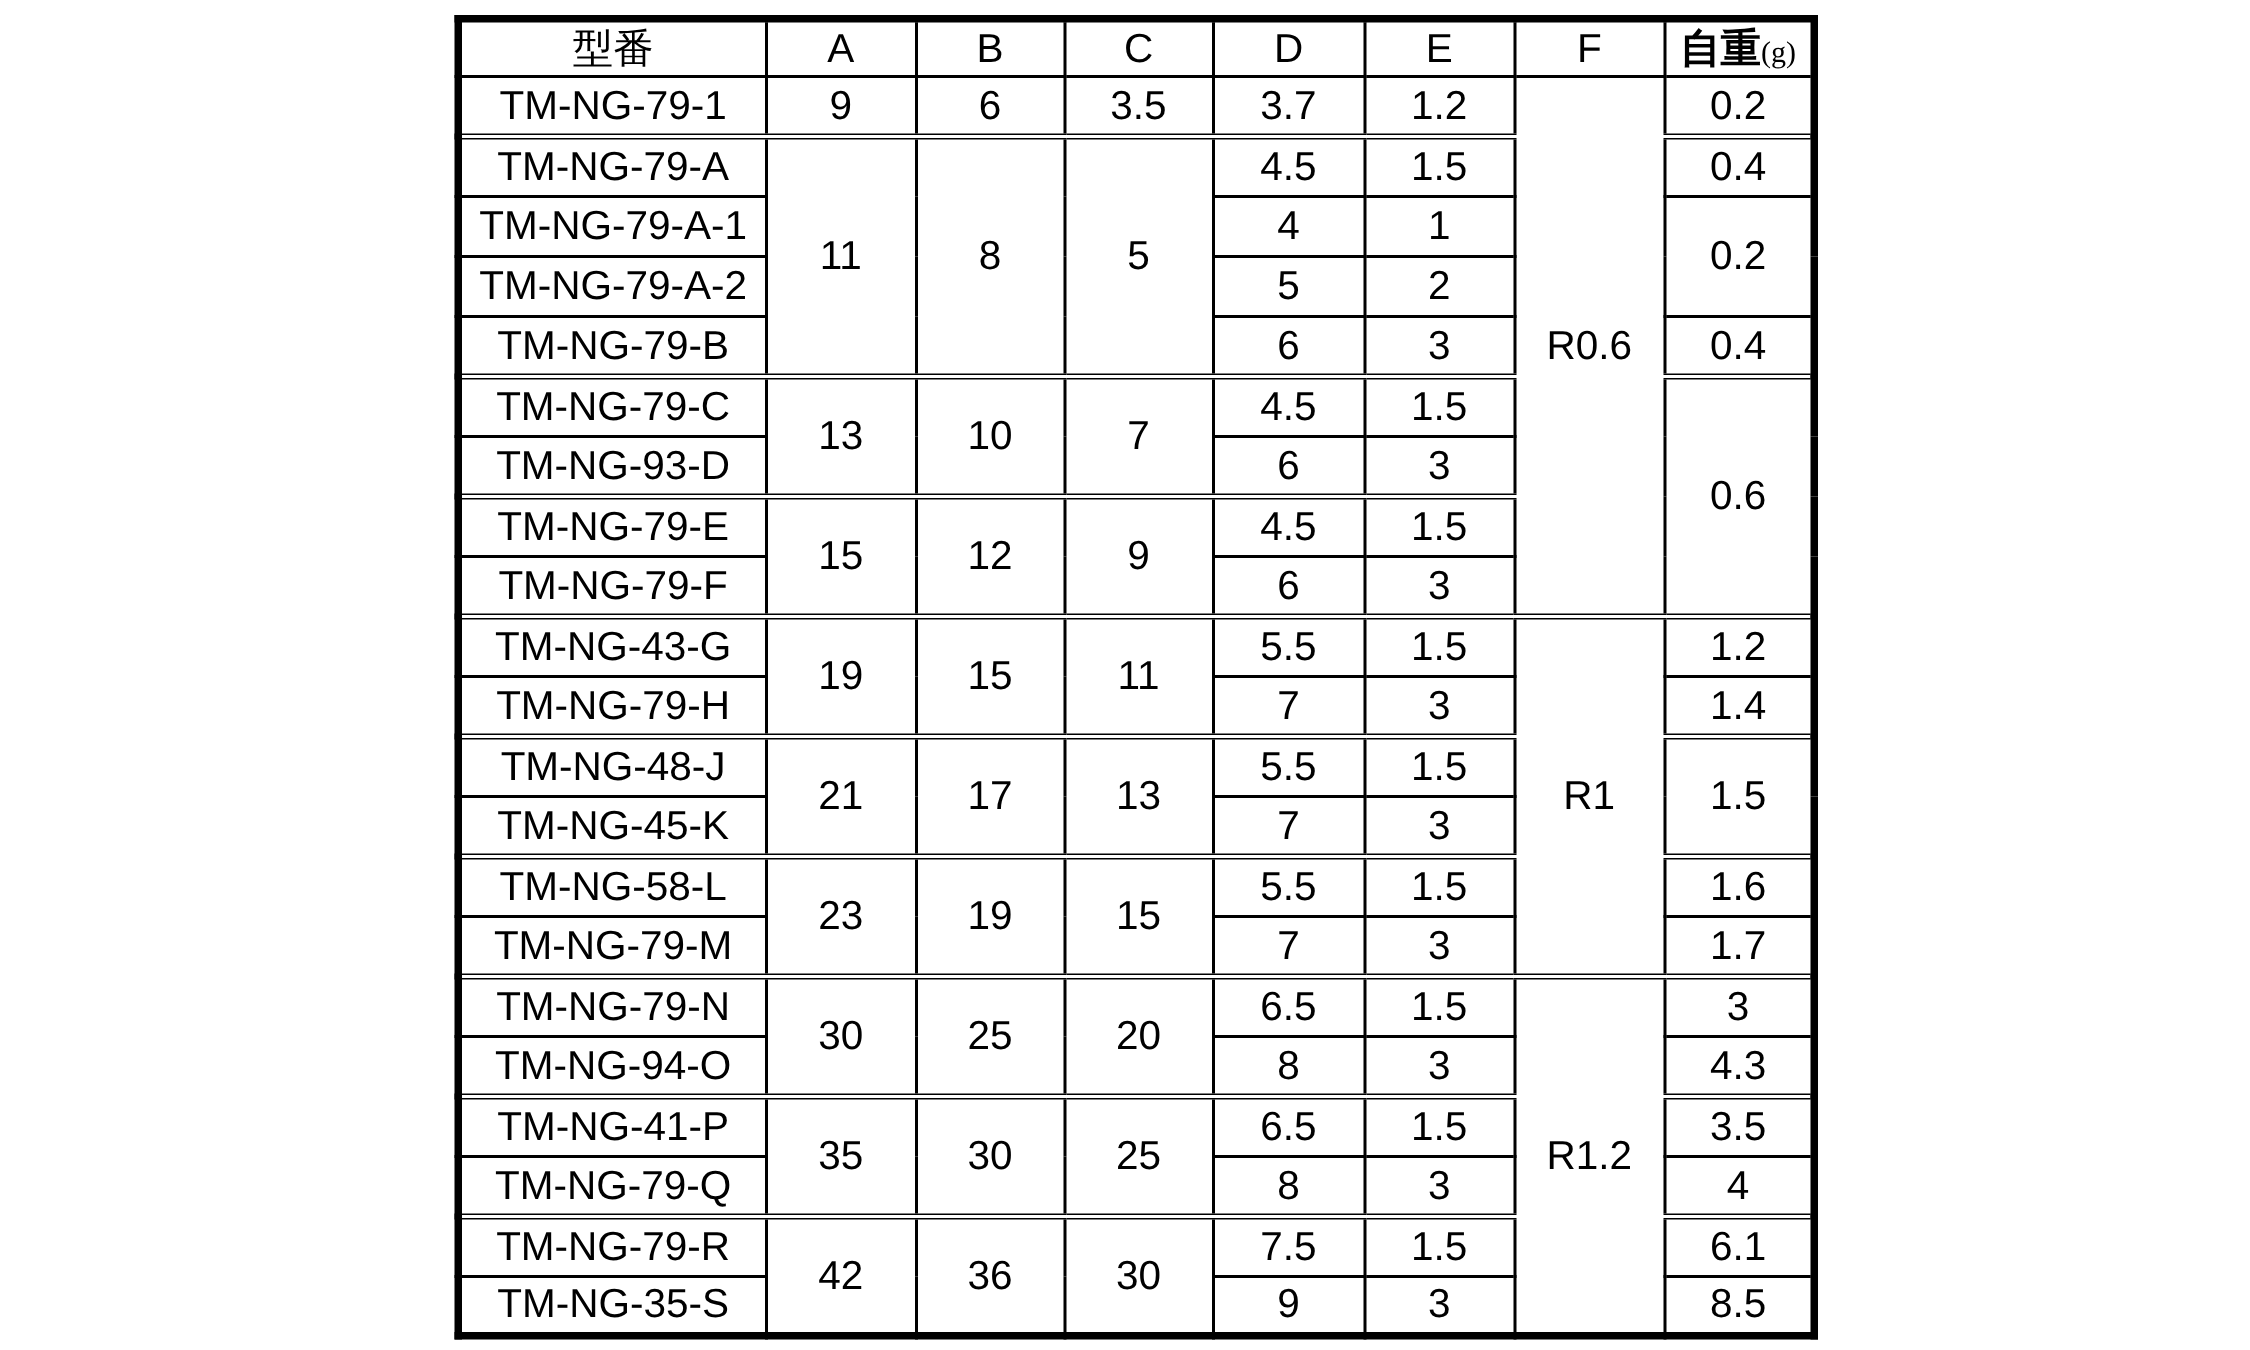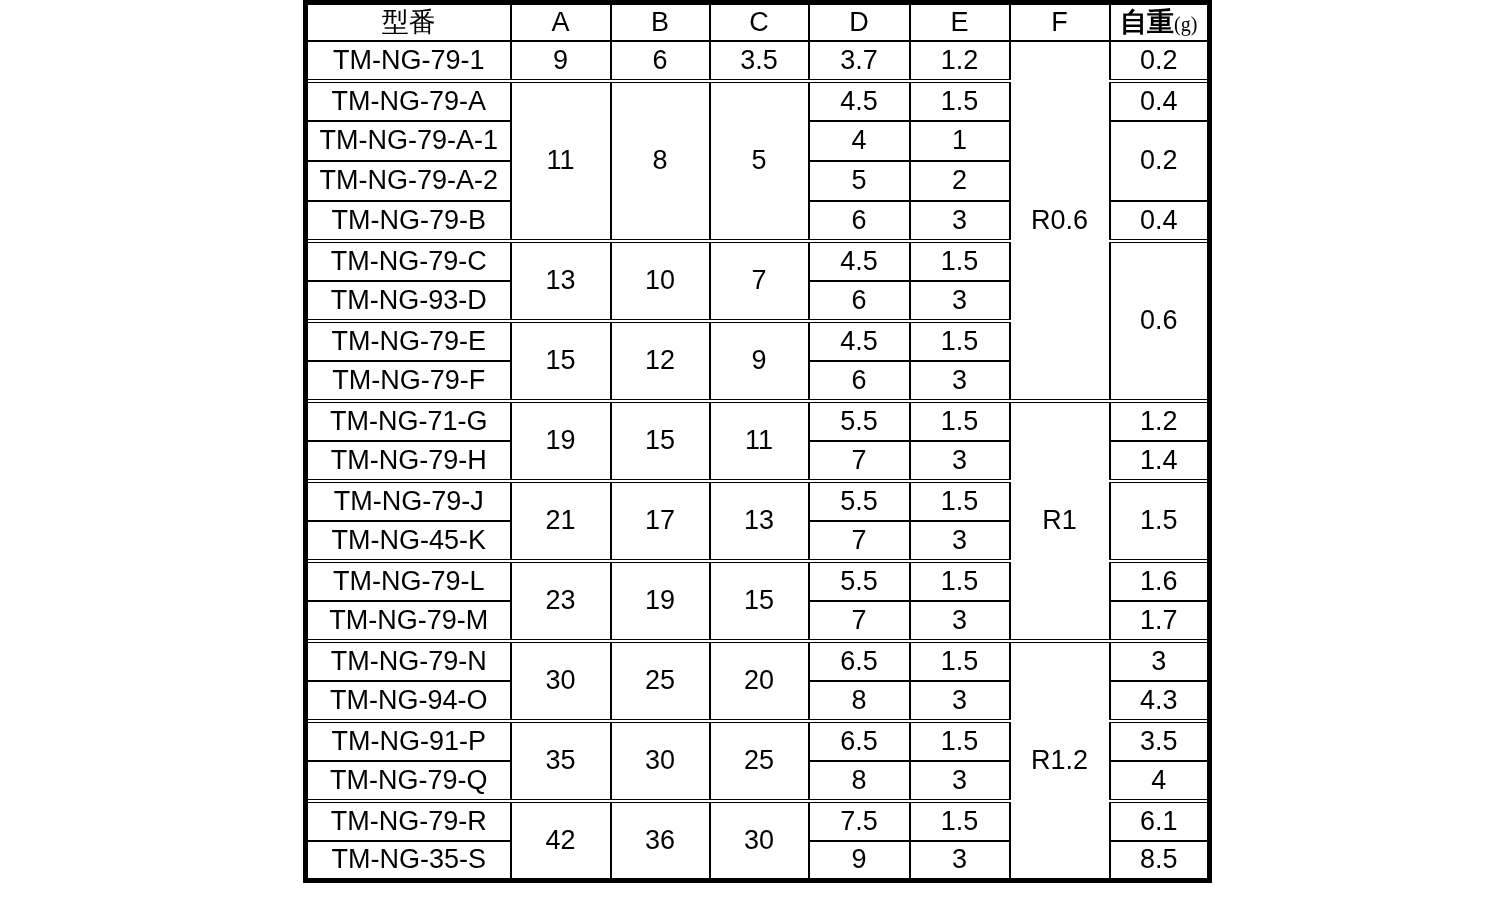--- a/index.html
+++ b/index.html
@@ -7,21 +7,21 @@
   body {
     width: 1500px; height: 900px;
     background: #ffffff;
     position: relative;
     font-family: "Liberation Sans", "DejaVu Sans", sans-serif;
     color: #000000;
   }
   .page { position: absolute; inset: 0; background: #ffffff; }
   table.spec {
     position: absolute;
-    left: 303px; top: 0;
+    left: 303px; top: 10px;
     border-collapse: collapse;
     border: 5px solid #000;
     table-layout: fixed;
     background: #fff;
   }
   .spec th, .spec td {
     border: 2px solid #000;
     text-align: center;
     vertical-align: middle;
     padding: 0;
@@ -138,55 +138,55 @@
       <td>1.5</td>
     </tr>
 
     <tr>
       <td class="gb">TM-NG-79-F</td>
       <td class="gb">6</td>
       <td class="gb">3</td>
     </tr>
 
     <tr>
-      <td>TM-NG-71-G</td>
+      <td>TM-NG-43-G</td>
       <td class="gb" rowspan="2">19</td>
       <td class="gb" rowspan="2">15</td>
       <td class="gb" rowspan="2">11</td>
       <td>5.5</td>
       <td>1.5</td>
       <td class="gb" rowspan="6">R1</td>
       <td>1.2</td>
     </tr>
 
     <tr>
       <td class="gb">TM-NG-79-H</td>
       <td class="gb">7</td>
       <td class="gb">3</td>
       <td class="gb">1.4</td>
     </tr>
 
     <tr>
-      <td>TM-NG-79-J</td>
+      <td>TM-NG-48-J</td>
       <td class="gb" rowspan="2">21</td>
       <td class="gb" rowspan="2">17</td>
       <td class="gb" rowspan="2">13</td>
       <td>5.5</td>
       <td>1.5</td>
       <td class="gb" rowspan="2">1.5</td>
     </tr>
 
     <tr>
       <td class="gb">TM-NG-45-K</td>
       <td class="gb">7</td>
       <td class="gb">3</td>
     </tr>
 
     <tr>
-      <td>TM-NG-79-L</td>
+      <td>TM-NG-58-L</td>
       <td class="gb" rowspan="2">23</td>
       <td class="gb" rowspan="2">19</td>
       <td class="gb" rowspan="2">15</td>
       <td>5.5</td>
       <td>1.5</td>
       <td>1.6</td>
     </tr>
 
     <tr>
       <td class="gb">TM-NG-79-M</td>
@@ -207,21 +207,21 @@
     </tr>
 
     <tr>
       <td class="gb">TM-NG-94-O</td>
       <td class="gb">8</td>
       <td class="gb">3</td>
       <td class="gb">4.3</td>
     </tr>
 
     <tr>
-      <td>TM-NG-91-P</td>
+      <td>TM-NG-41-P</td>
       <td class="gb" rowspan="2">35</td>
       <td class="gb" rowspan="2">30</td>
       <td class="gb" rowspan="2">25</td>
       <td>6.5</td>
       <td>1.5</td>
       <td>3.5</td>
     </tr>
 
     <tr>
       <td class="gb">TM-NG-79-Q</td>

